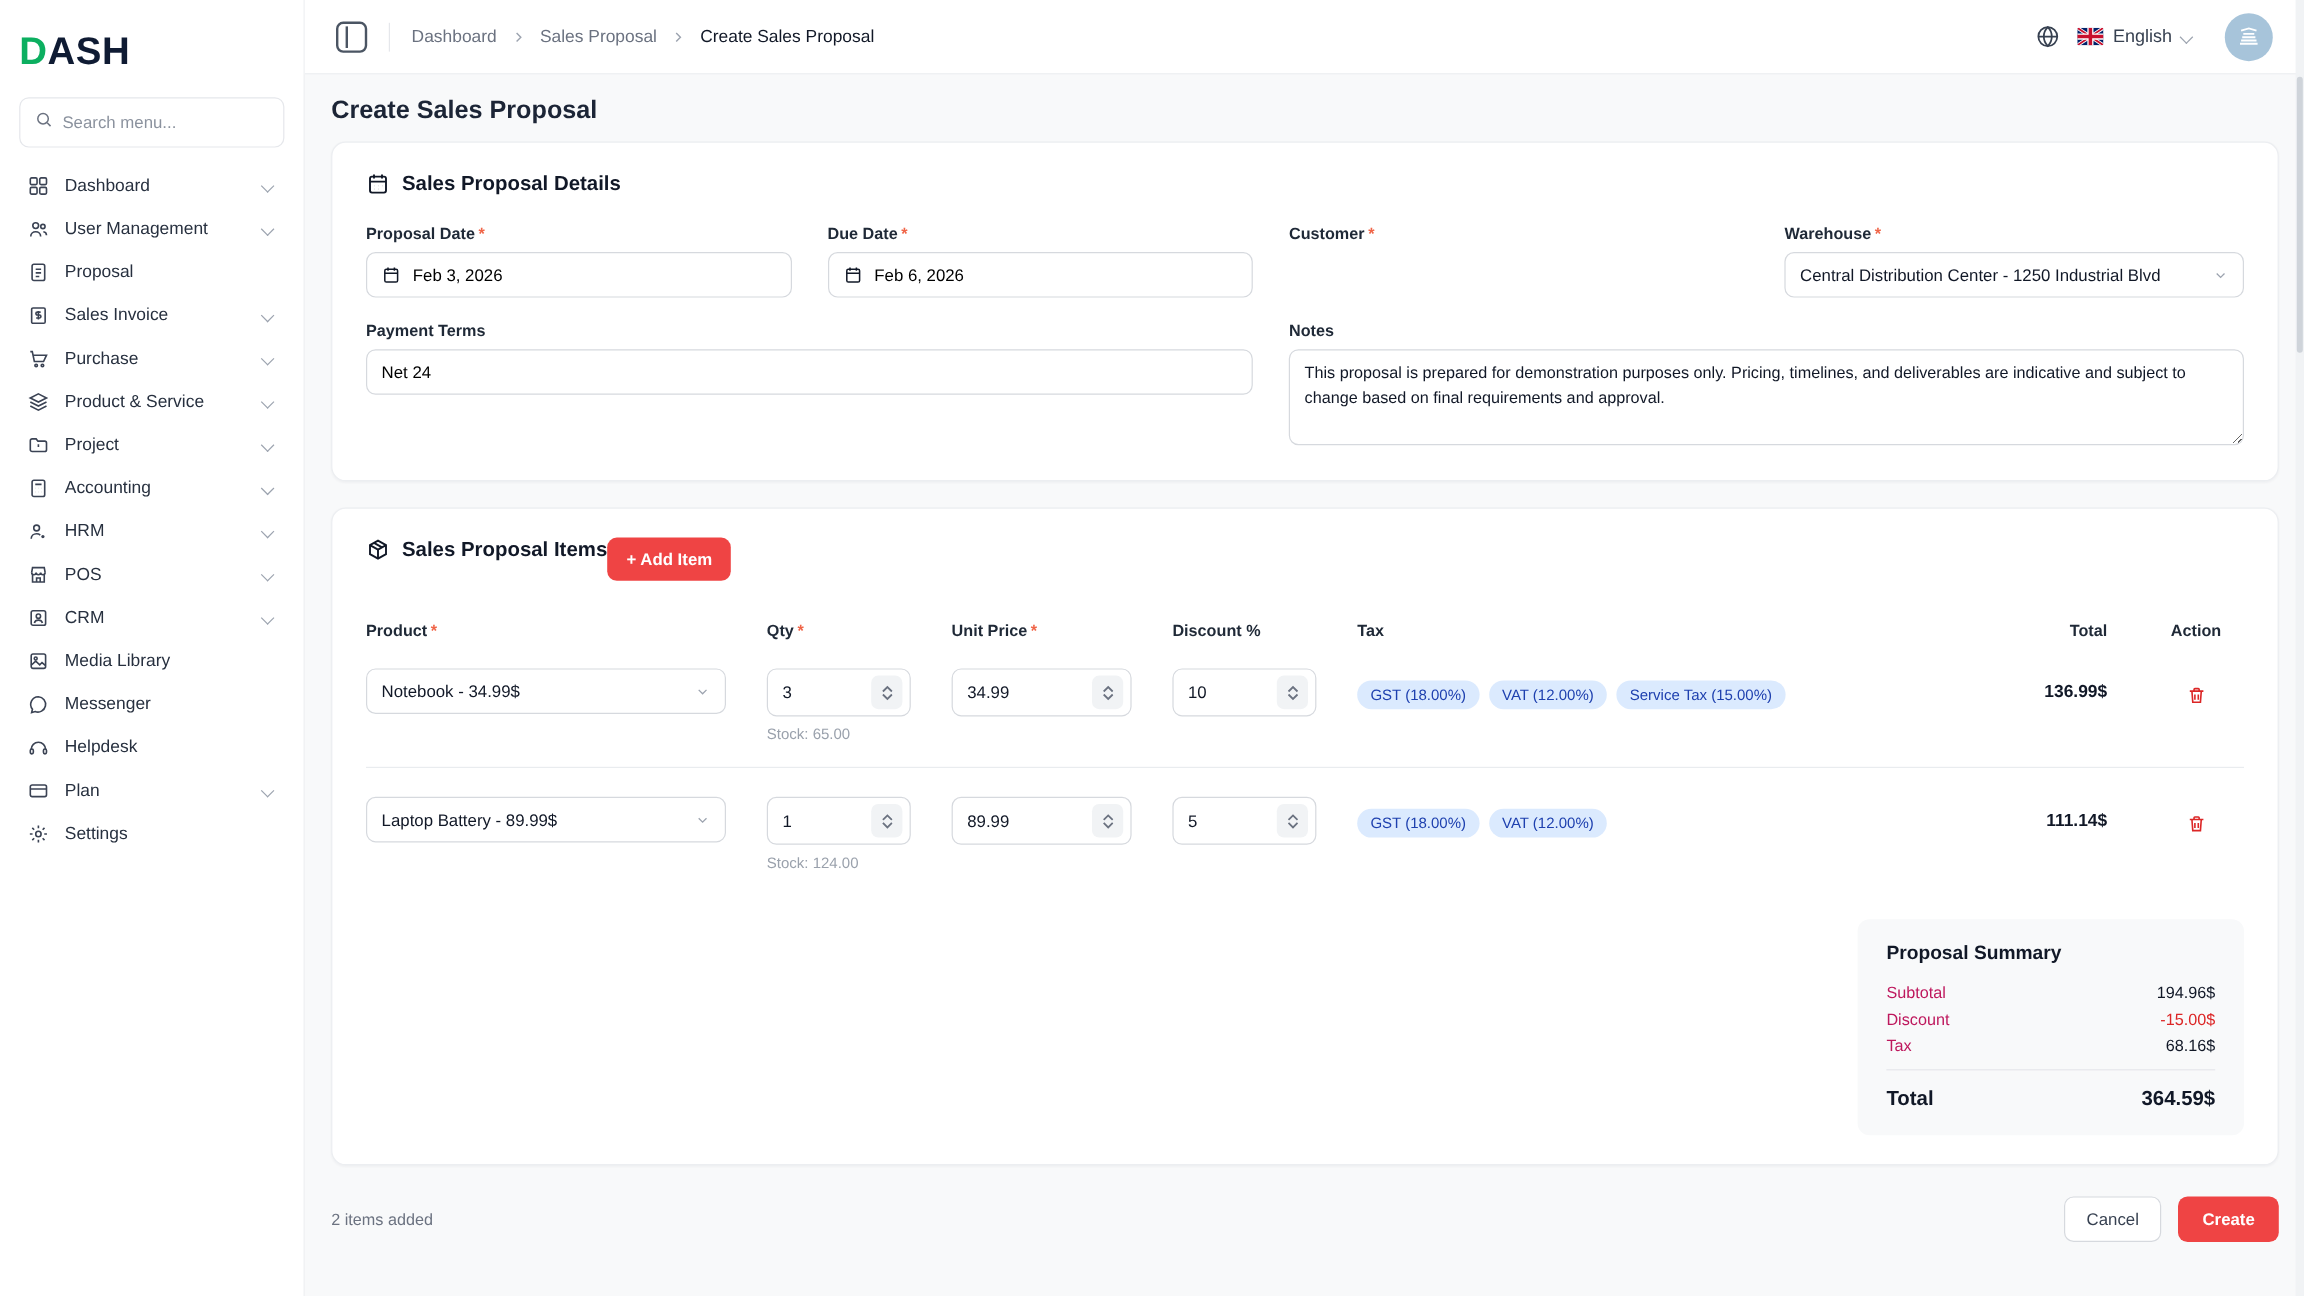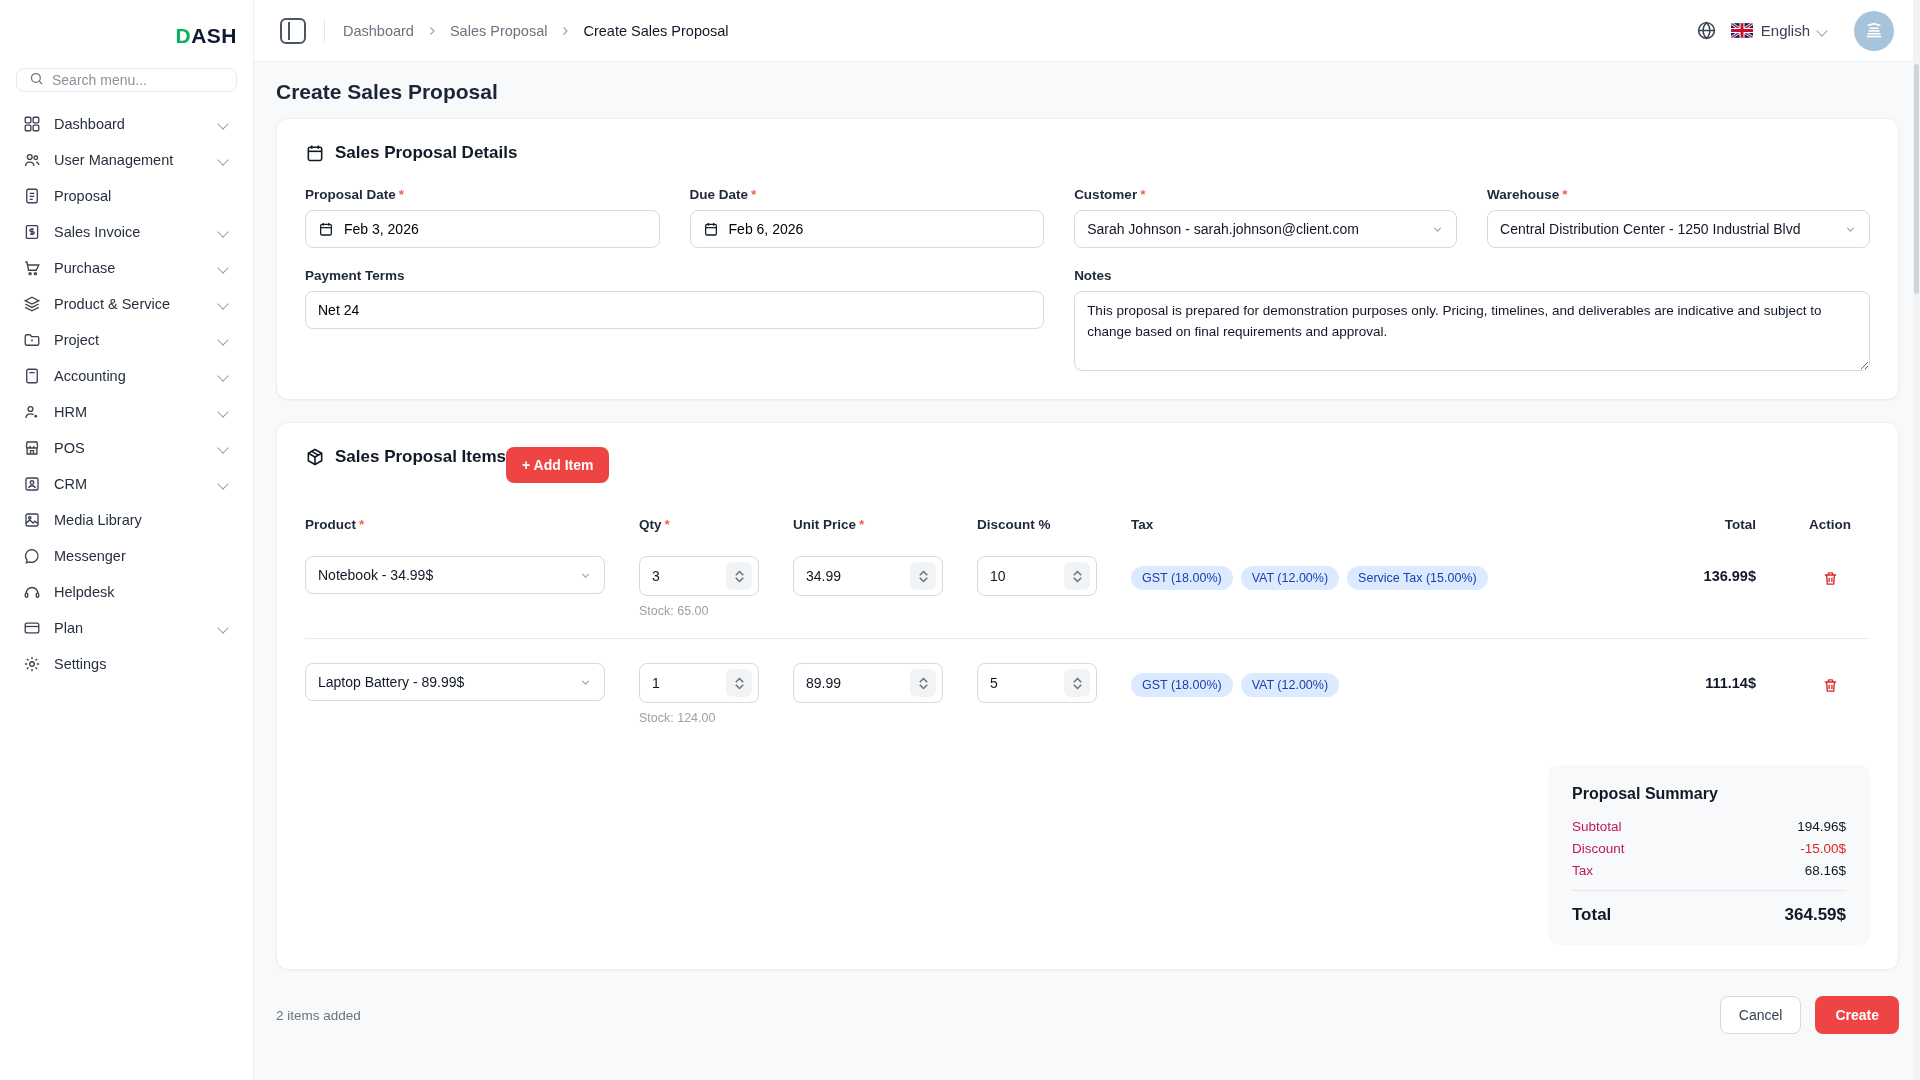--- a/index.html
+++ b/index.html
@@ -1,24 +1,24 @@
 <!DOCTYPE html>
 <html><head>
 <meta charset="utf-8">
 <style>
   * { margin:0; padding:0; box-sizing:border-box; }
   html,body { width:1920px; height:1080px; overflow:hidden; font-family:"Liberation Sans", sans-serif; background:#fff; color:#1f2937; }
   .app { display:flex; width:1920px; height:1080px; }
 
   
   .sidebar { width:254px; min-width:254px; height:100%; background:#fff; border-right:1px solid #eceef1; padding:18px 16px; display:flex; flex-direction:column; }
-  .logo { text-align:right; font-size:21px; font-weight:800; letter-spacing:.5px; margin:6px 0 20px; }
+  .logo { text-align:left; font-size:32px; font-weight:800; letter-spacing:.5px; margin:6px 0 20px; }
   .logo .d { color:#0CAF60; }
   .logo .ash { color:#0f1b33; }
-  .search-box { display:flex; align-items:center; gap:8px; border:1px solid #e5e7eb; border-radius:8px; height:24px; padding:0 12px; margin-bottom:14px; background:#fff; }
+  .search-box { display:flex; align-items:center; gap:8px; border:1px solid #e5e7eb; border-radius:8px; height:42px; padding:0 12px; margin-bottom:14px; background:#fff; }
   .search-box svg { stroke:#6b7280; }
   .search-box input { border:none; outline:none; font-size:14px; color:#374151; width:100%; font-family:inherit; background:transparent; }
   .search-box input::placeholder { color:#8b929e; }
   .nav { display:flex; flex-direction:column; }
   .nav-item { display:flex; align-items:center; gap:12px; height:36px; padding:0 6px; border-radius:8px; cursor:pointer; color:#27303f; font-size:14.5px; }
   .nav-item .nicon { width:20px; height:20px; display:flex; align-items:center; justify-content:center; color:#3b4354; }
   .nav-item .nicon svg { stroke:#3b4354; }
   .nav-item .lbl { flex:1; }
   .chev-down { width:8px; height:8px; border-right:1.6px solid #9ca3af; border-bottom:1.6px solid #9ca3af; transform:rotate(45deg); margin-right:4px; }
 
@@ -404,28 +404,20 @@
                   <line x1="8" y1="3" x2="8" y2="7"></line>
                   <line x1="16" y1="3" x2="16" y2="7"></line>
                   <line x1="4" y1="10" x2="20" y2="10"></line>
                 </svg>
               <input type="text" value="Feb 6, 2026" style="">
             </div>
           </div>
 
           <div class="field">
             <label><span>Customer</span><span class="req">*</span></label>
-            <div class="selectbox">
-              <span>Sarah Johnson - sarah.johnson@client.com</span>
-              <span class="sel-chev">
-                  <svg width="13" height="13" viewBox="0 0 24 24" fill="none" stroke-width="2">
-                    <path d="M6 9l6 6 6-6"></path>
-                  </svg>
-                </span>
-            </div>
           </div>
 
           <div class="field">
             <label><span>Warehouse</span><span class="req">*</span></label>
             <div class="selectbox">
               <span>Central Distribution Center - 1250 Industrial Blvd</span>
               <span class="sel-chev">
                   <svg width="13" height="13" viewBox="0 0 24 24" fill="none" stroke-width="2">
                     <path d="M6 9l6 6 6-6"></path>
                   </svg>

